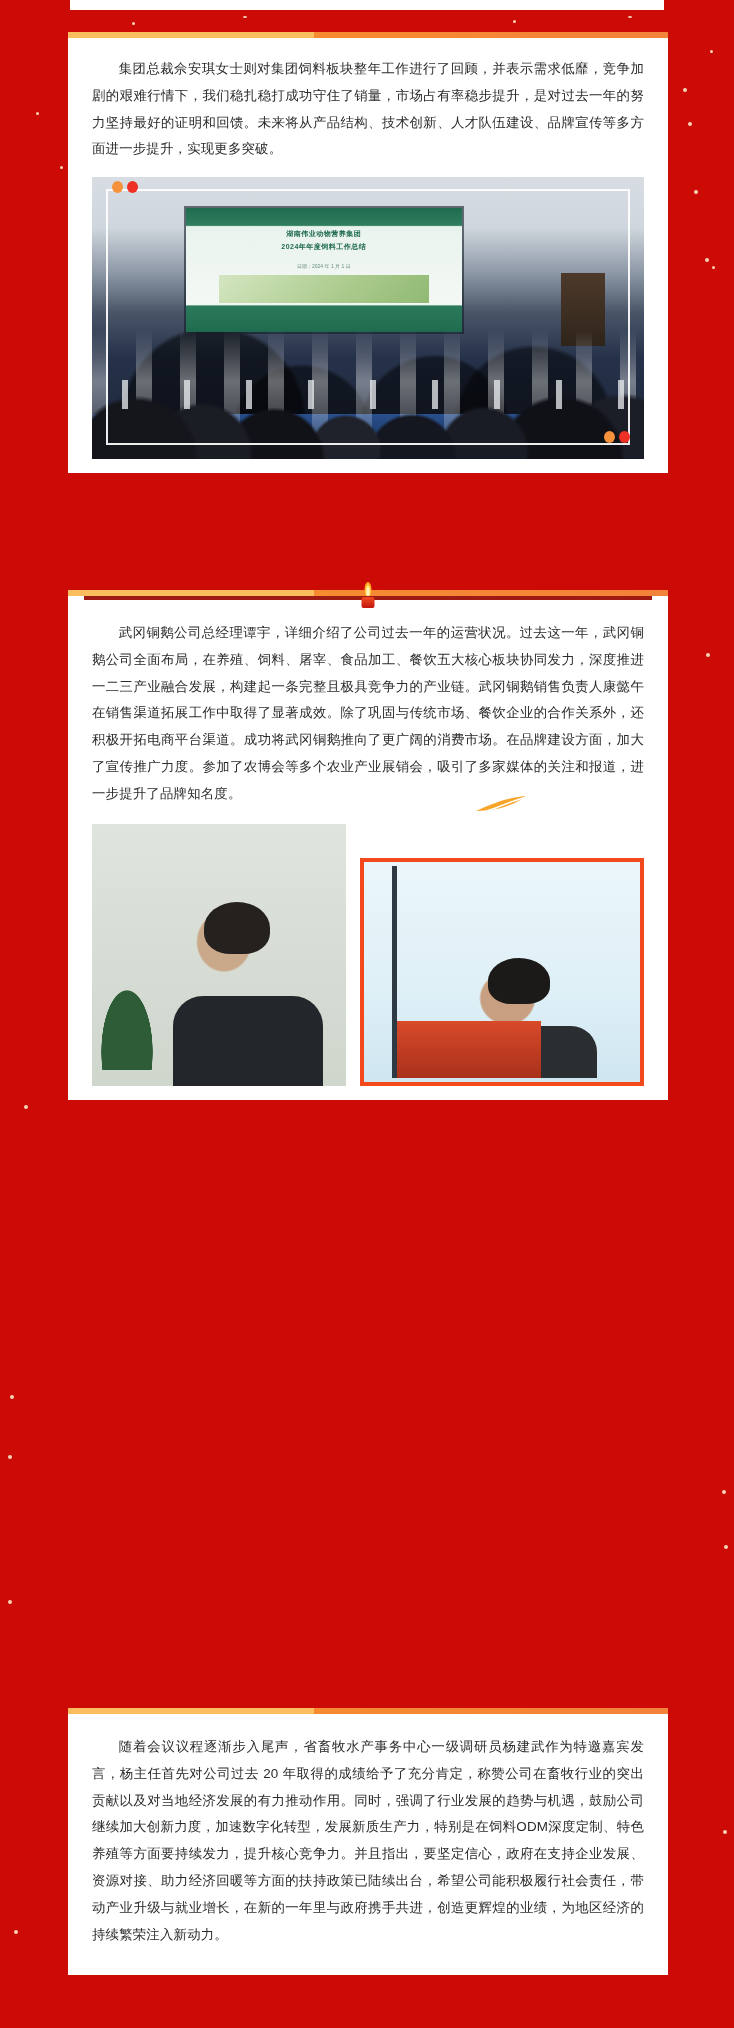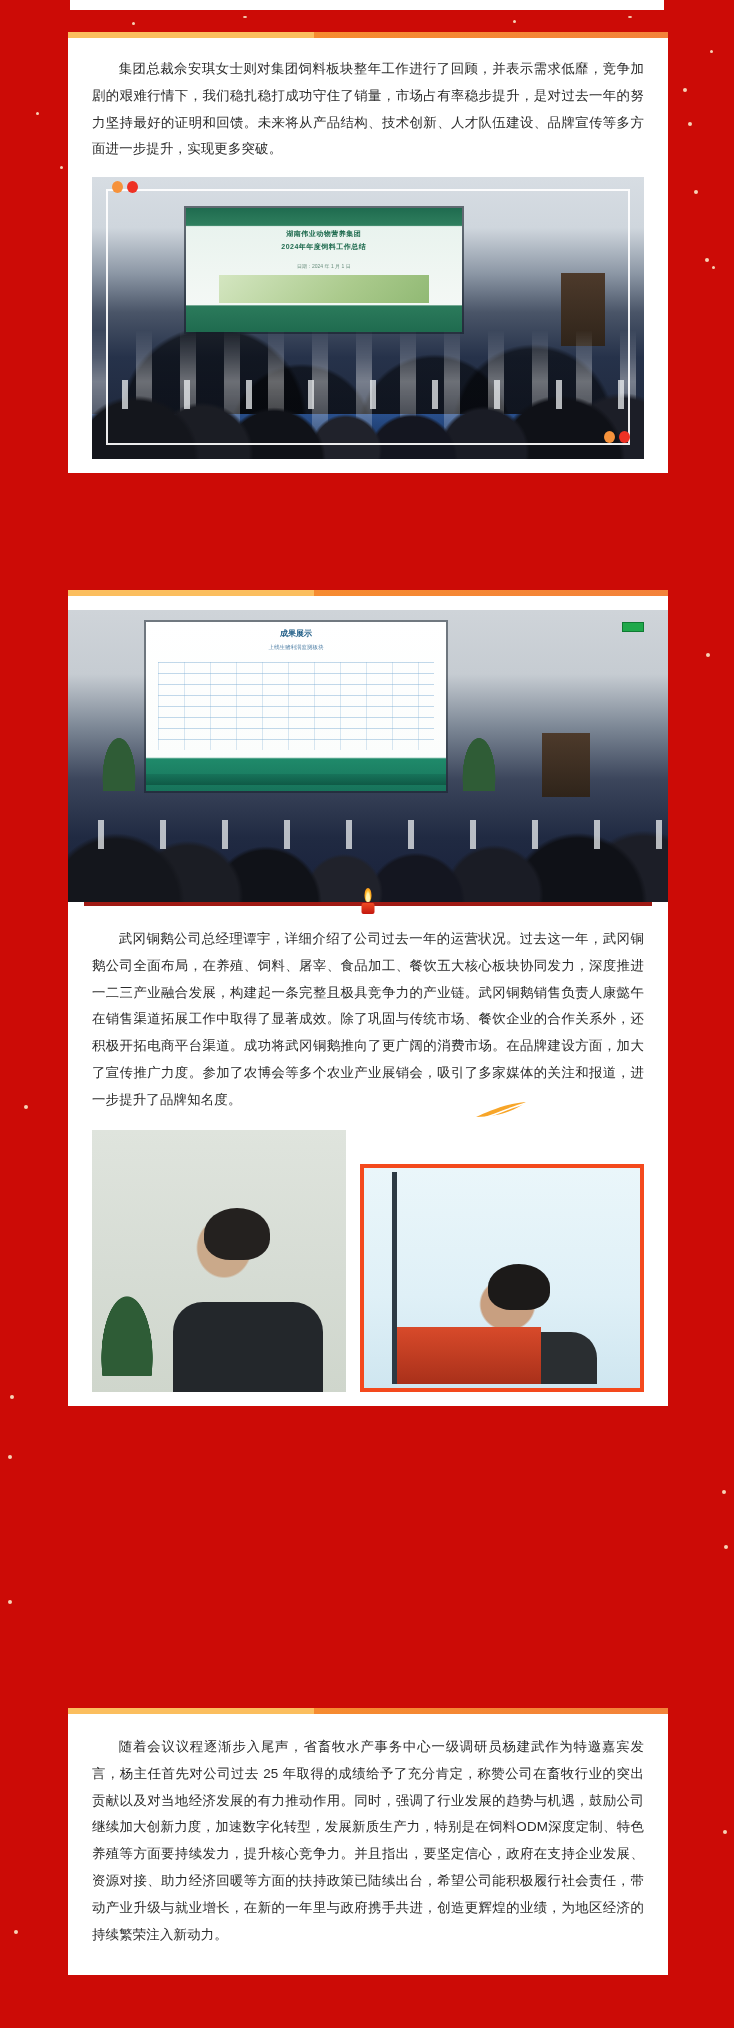--- a/index.html
+++ b/index.html
@@ -353,34 +353,20 @@
           <span class="d orange"></span>
           <span class="d red"></span>
         </div>
       </div>
     </div>
   </section>
 
   <section class="card" style="top:590px;">
     <div class="card-bar"></div>
 
-    <div class="photo scene-data" style="height:292px;margin-top:14px;">
-      <div class="screen2">
-        <div class="d-title">成果展示</div>
-        <div class="d-sub">上线生猪利润监测板块</div>
-        <div class="grid-rows"></div>
-      </div>
-      <div class="taskbar"></div>
-      <div class="plant" style="left:5%;"></div>
-      <div class="plant" style="left:65%;"></div>
-      <div class="exit-sign"></div>
-      <div class="podium" style="right:13%;top:42%;height:22%;"></div>
-      <div class="audience"></div>
-      <div class="bottles"></div>
-    </div>
 
     <div class="rule-red" style="margin:0 16px;"></div>
     <div style="position:relative;height:6px;">
       <div class="candle" style="top:-18px;">
         <span class="flame"></span>
         <span class="body"></span>
       </div>
     </div>
 
     <div class="card-body" style="padding-top:14px;">
@@ -405,17 +391,17 @@
             <span class="podium2"></span>
           </div>
         </div>
       </div>
     </div>
   </section>
 
   <section class="card card-bottom" style="top:1708px;">
     <div class="card-bar"></div>
     <div class="card-body">
-      <p class="para">随着会议议程逐渐步入尾声，省畜牧水产事务中心一级调研员杨建武作为特邀嘉宾发言，杨主任首先对公司过去 25 年取得的成绩给予了充分肯定，称赞公司在畜牧行业的突出贡献以及对当地经济发展的有力推动作用。同时，强调了行业发展的趋势与机遇，鼓励公司继续加大创新力度，加速数字化转型，发展新质生产力，特别是在饲料ODM深度定制、特色养殖等方面要持续发力，提升核心竞争力。并且指出，要坚定信心，政府在支持企业发展、资源对接、助力经济回暖等方面的扶持政策已陆续出台，希望公司能积极履行社会责任，带动产业升级与就业增长，在新的一年里与政府携手共进，创造更辉煌的业绩，为地区经济的持续繁荣注入新动力。</p>
+      <p class="para">随着会议议程逐渐步入尾声，省畜牧水产事务中心一级调研员杨建武作为特邀嘉宾发言，杨主任首先对公司过去 20 年取得的成绩给予了充分肯定，称赞公司在畜牧行业的突出贡献以及对当地经济发展的有力推动作用。同时，强调了行业发展的趋势与机遇，鼓励公司继续加大创新力度，加速数字化转型，发展新质生产力，特别是在饲料ODM深度定制、特色养殖等方面要持续发力，提升核心竞争力。并且指出，要坚定信心，政府在支持企业发展、资源对接、助力经济回暖等方面的扶持政策已陆续出台，希望公司能积极履行社会责任，带动产业升级与就业增长，在新的一年里与政府携手共进，创造更辉煌的业绩，为地区经济的持续繁荣注入新动力。</p>
     </div>
   </section>
 
 </div>
 
 </body></html>

